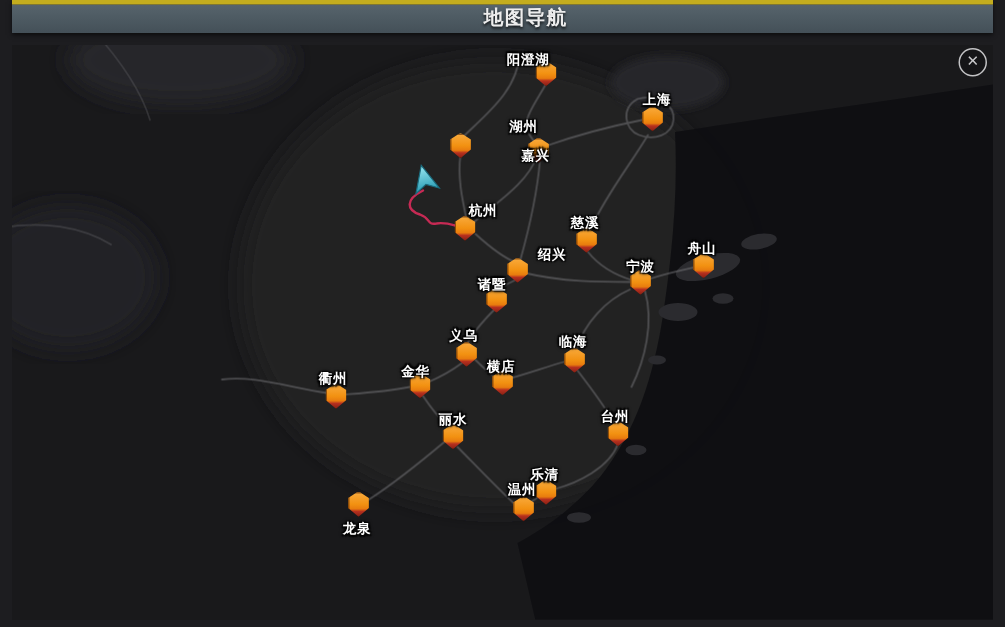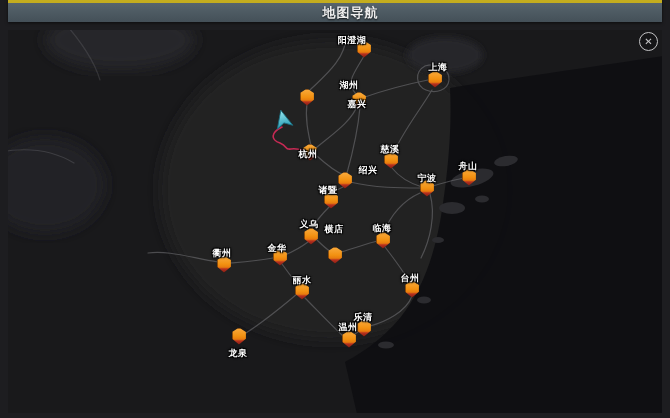--- a/index.html
+++ b/index.html
@@ -7,21 +7,21 @@
     width:670px;height:418px;overflow:hidden;position:relative;
     background:var(--frame_bg,#1d1d20);
     font-family:"Liberation Sans","DejaVu Sans",sans-serif;
   }
   
   .titlebar{
     position:absolute;left:8px;right:8px;top:0;height:19px;
     background:linear-gradient(180deg,#57646c 0%,#4e5b63 45%,#44505८ 100%);
     background:linear-gradient(180deg,#57646c 0%,#4e5b63 45%,#445058 100%);
     border-top:3px solid var(--title_gold,#c4ad1e);
-    display:flex;align-items:center;justify-content:center;
+    display:flex;align-items:flex-start;justify-content:center;
     box-shadow:0 1px 3px rgba(0,0,0,.6);
     padding-left:31px;
   }
   .titlebar .title{
     color:#ededed;font-size:13px;font-weight:bold;letter-spacing:1px;
     text-shadow:0 1px 2px rgba(0,0,0,.8);
   }
   
   .map-area{
     position:absolute;left:8px;right:8px;top:30px;bottom:5px;
@@ -132,39 +132,39 @@
   <div class="coord-layer">
       <div class="pin" title="阳澄湖" style="left: 356.5px; top: 40.5px;"></div>
       <div class="city-label" style="left: 352px; top: 40px;">阳澄湖</div>
       <div class="pin" title="上海" style="left: 427.5px; top: 70.5px;"></div>
       <div class="city-label" style="left: 438px; top: 67px;">上海</div>
       <div class="pin" title="湖州" style="left: 299.5px; top: 88.5px;"></div>
       <div class="city-label" style="left: 305px; top: 85px; margin-left: 44px;">湖州</div>
       <div class="pin" title="嘉兴" style="left: 351.5px; top: 91.5px;"></div>
       <div class="city-label" style="left: 357px; top: 104px;">嘉兴</div>
       <div class="pin" title="杭州" style="left: 302.5px; top: 143.5px;"></div>
-      <div class="city-label" style="left: 308px; top: 141px; margin-top: 13px;">杭州</div>
+      <div class="city-label" style="left: 322px; top: 141px;">杭州</div>
       <div class="pin" title="慈溪" style="left: 383.5px; top: 151.5px;"></div>
       <div class="city-label" style="left: 390px; top: 149px;">慈溪</div>
       <div class="pin" title="舟山" style="left: 461.5px; top: 168.5px;"></div>
       <div class="city-label" style="left: 468px; top: 166px;">舟山</div>
       <div class="pin" title="绍兴" style="left: 337.5px; top: 171.5px;"></div>
       <div class="city-label" style="left: 344px; top: 170px; padding-left: 48px;">绍兴</div>
       <div class="pin" title="宁波" style="left: 419.5px; top: 179.5px;"></div>
       <div class="city-label" style="left: 427px; top: 178px;">宁波</div>
       <div class="pin" title="诸暨" style="left: 323.5px; top: 191.5px;"></div>
       <div class="city-label" style="left: 328px; top: 190px;">诸暨</div>
       <div class="pin" title="义乌" style="left: 303.5px; top: 227.5px;"></div>
       <div class="city-label" style="left: 309px; top: 224px;">义乌</div>
       <div class="pin" title="临海" style="left: 375.5px; top: 231.5px;"></div>
       <div class="city-label" style="left: 382px; top: 228px;">临海</div>
       <div class="pin" title="金华" style="left: 272.5px; top: 248.5px;"></div>
       <div class="city-label" style="left: 277px; top: 248px;">金华</div>
       <div class="pin" title="横店" style="left: 327.5px; top: 246.5px;"></div>
-      <div class="city-label" style="left: 334px; top: 229px;">横店</div>
+      <div class="city-label" style="left: 334px; top: 245px;">横店</div>
       <div class="pin" title="衢州" style="left: 216.5px; top: 255.5px;"></div>
       <div class="city-label" style="left: 222px; top: 253px;">衢州</div>
       <div class="pin" title="台州" style="left: 404.5px; top: 280.5px;"></div>
       <div class="city-label" style="left: 410px; top: 278px;">台州</div>
       <div class="pin" title="丽水" style="left: 294.5px; top: 282.5px;"></div>
       <div class="city-label" style="left: 302px; top: 280px;">丽水</div>
       <div class="pin" title="龙泉" style="left: 231.5px; top: 327.5px;"></div>
       <div class="city-label" style="left: 238px; top: 325px; margin-top: 28px;">龙泉</div>
       <div class="pin" title="乐清" style="left: 356.5px; top: 319.5px;"></div>
       <div class="city-label" style="left: 363px; top: 317px;">乐清</div>

